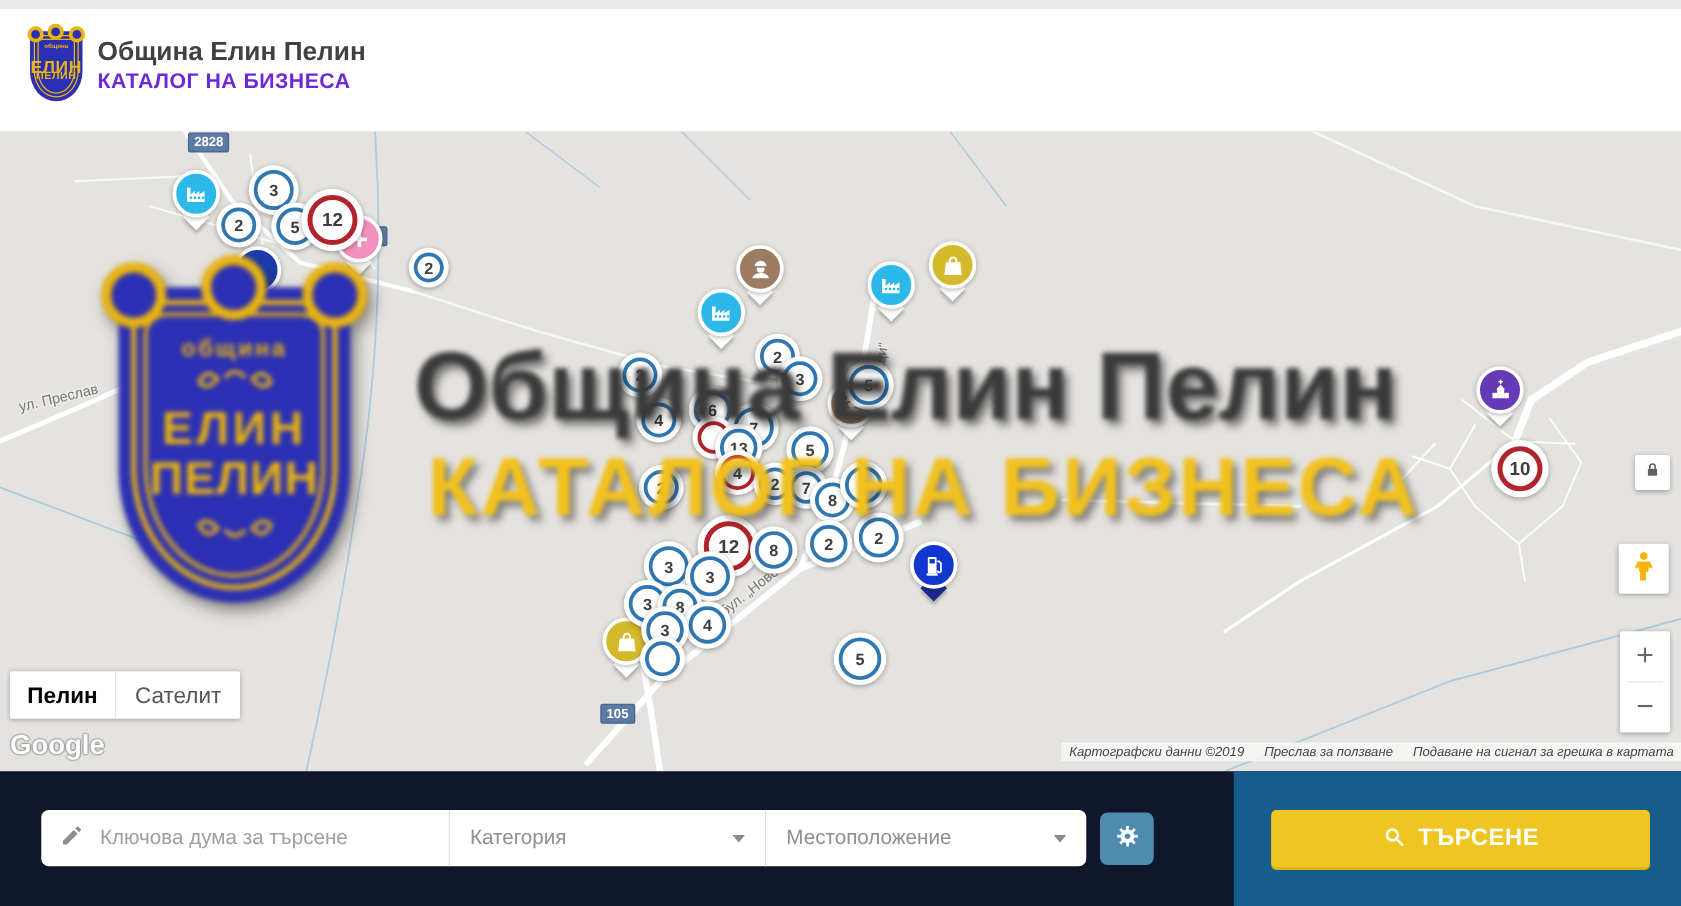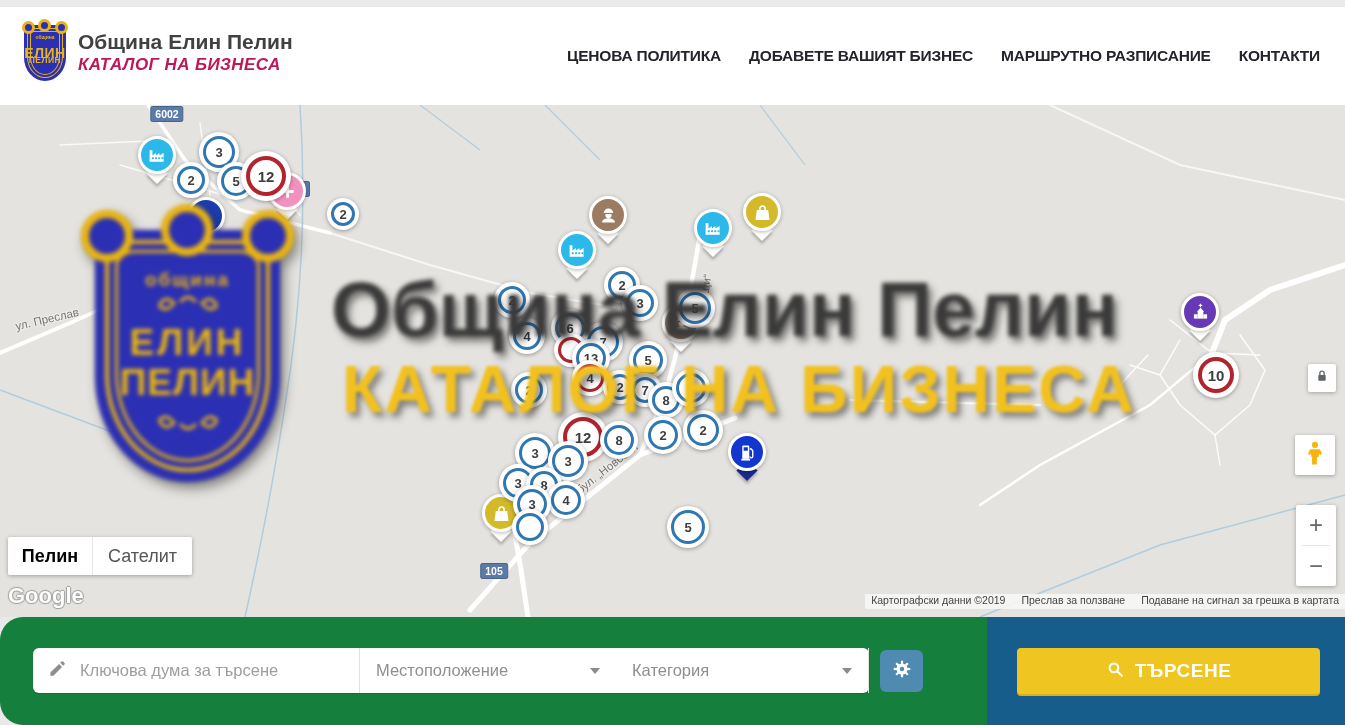--- a/index.html
+++ b/index.html
@@ -5,21 +5,21 @@
   html,body{margin:0;padding:0;}
   body{font-family:"Liberation Sans",sans-serif;background:#e9e9e9;}
   .page{position:relative;width:1345px;height:725px;overflow:hidden;background:#e9e9e9;}
 
   
   .topstrip{position:absolute;left:0;top:0;width:100%;height:7px;background:#eaeaea;}
   .header{position:absolute;left:0;top:7px;width:100%;height:98px;background:#fff;border-bottom:1px solid #e3e3e3;box-shadow:0 1px 3px rgba(0,0,0,.06);}
   .logo{position:absolute;left:22px;top:14px;display:flex;align-items:center;cursor:pointer;}
   .logo-text{margin-left:10px;}
   .site-title{font-size:21px;font-weight:bold;color:#414141;line-height:24px;}
-  .site-subtitle{font-size:17px;font-weight:bold;color:#be185d;letter-spacing:.4px;line-height:21px;font-style:italic;}
+  .site-subtitle{font-size:17px;font-weight:bold;color:#6d28d9;letter-spacing:.4px;line-height:21px;}
   .nav{position:absolute;right:25px;top:0;height:98px;display:flex;align-items:center;gap:28px;}
   .nav-item{font-size:15.5px;font-weight:bold;color:#23232b;letter-spacing:-.2px;cursor:pointer;white-space:nowrap;}
 
   
   .crest{position:relative;}
   .crest .shield{position:absolute;background:#2b2fb3;border-radius:14% 14% 50% 50% / 8% 8% 42% 42%;}
   .crest .shield:before,.crest .shield:after{content:'';position:absolute;border:2px solid #e8b412;border-radius:inherit;}
   .crest .scroll{position:absolute;border-radius:50%;background:#2b2fb3;border:3px solid #e8b412;box-sizing:border-box;}
   .crest .ctext{position:absolute;width:100%;text-align:center;color:#e8b412;font-weight:bold;}
 
@@ -70,36 +70,36 @@
   .wm-subtitle{position:absolute;left:342px;top:246px;font-size:66px;font-weight:bold;color:#f2c11d;letter-spacing:2px;
     white-space:nowrap;filter:blur(1.6px);text-shadow:4px 5px 6px rgba(35,35,35,.55);}
 
   
   .maptype{position:absolute;left:8px;top:432px;display:flex;box-shadow:0 1px 4px rgba(0,0,0,.3);border-radius:2px;overflow:hidden;}
   .maptype-btn{height:38px;display:flex;align-items:center;justify-content:center;background:#fff;font-size:18px;cursor:pointer;}
   .maptype-btn.active{font-weight:bold;color:#000;width:84px;}
   .maptype-btn.inactive{color:#565656;width:99px;border-left:1px solid #e6e6e6;}
   .google-logo{position:absolute;left:8px;top:478px;font-size:22px;font-weight:bold;color:#fff;opacity:.95;cursor:pointer;
     text-shadow:1px 0 1px #9c9c9c,-1px 0 1px #9c9c9c,0 1px 1px #9c9c9c,0 -1px 1px #9c9c9c;}
-  .attribution{position:absolute;right:0;top:489px;height:15px;display:flex;gap:16px;
-    background:rgba(248,248,248,.85);padding:0 6px;font-size:10.5px;color:#444;}
+  .attribution{position:absolute;right:0;top:489px;height:15px;display:flex;align-items:center;gap:16px;
+    background:rgba(248,248,248,.85);padding:0 6px;font-size:10.5px;color:#444;font-style:italic;}
   .attribution .link{cursor:pointer;}
   .ctrl-btn{position:absolute;background:#fff;box-shadow:0 1px 4px rgba(0,0,0,.3);border-radius:2px;cursor:pointer;
     display:flex;align-items:center;justify-content:center;}
   .lock-btn{left:1308px;top:259px;width:28px;height:28px;}
   .lock-btn svg{width:16px;height:16px;}
   .pegman-btn{left:1295px;top:330px;width:40px;height:40px;}
   .pegman-btn svg{width:26px;height:26px;}
   .zoomctrl{position:absolute;left:1296px;top:400px;width:40px;height:81px;background:#fff;border-radius:2px;
     box-shadow:0 1px 4px rgba(0,0,0,.3);display:flex;flex-direction:column;}
   .zoom-btn{flex:1;display:flex;align-items:center;justify-content:center;font-size:24px;color:#666;cursor:pointer;}
   .zoom-divider{height:1px;background:#e6e6e6;margin:0 6px;}
 
   
-  .searchbar{position:absolute;left:0;top:617px;width:1345px;height:108px;background:#15803d;border-radius:23px;}
+  .searchbar{position:absolute;left:0;top:617px;width:1345px;height:108px;background:#0f172a;}
   .searchbar-right{position:absolute;right:0;top:0;width:358px;height:108px;background:#175d8c;}
   .field-group{position:absolute;left:33px;top:31px;width:836px;height:45px;background:#fff;border-radius:6px;
     display:flex;align-items:stretch;box-shadow:0 1px 2px rgba(0,0,0,.15);}
   .fg-section{display:flex;align-items:center;position:relative;}
   .fg-keyword{width:327px;border-right:1px solid #e0e0e0;padding-left:15px;box-sizing:border-box;}
   .fg-keyword svg{width:19px;height:19px;flex:none;}
   .fg-keyword input{border:none;outline:none;background:transparent;font-family:"Liberation Sans",sans-serif;
     font-size:16.5px;color:#444;margin-left:11px;width:270px;}
   .fg-keyword input::placeholder{color:#9e9e9e;}
   .fg-select{padding:0 16px;box-sizing:border-box;font-size:16.5px;color:#8f8f8f;cursor:pointer;justify-content:space-between;}
@@ -130,26 +130,20 @@
           <div class="scroll s3"></div>
         <div class="ctext t1">община</div>
         <div class="ctext t2">ЕЛИН</div>
         <div class="ctext t3">ПЕЛИН</div>
       </div>
       <div class="logo-text">
         <div class="site-title">Община Елин Пелин</div>
         <div class="site-subtitle">КАТАЛОГ НА БИЗНЕСА</div>
       </div>
     </div>
-    <div class="nav">
-      <div class="nav-item">ЦЕНОВА ПОЛИТИКА</div>
-      <div class="nav-item">ДОБАВЕТЕ ВАШИЯТ БИЗНЕС</div>
-      <div class="nav-item">МАРШРУТНО РАЗПИСАНИЕ</div>
-      <div class="nav-item">КОНТАКТИ</div>
-    </div>
   </div>
 
   <div class="map">
     <svg class="roads" width="1345" height="512" viewBox="0 0 1345 512">
       <g stroke="#ffffff" fill="none" stroke-linecap="round">
         <path d="M0 248 L70 218 L150 182 L235 158" stroke-width="4"></path>
         <path d="M148 0 L185 55 L240 105 L330 128" stroke-width="3.5"></path>
         <path d="M60 40 L170 35 M200 18 L210 90 M120 60 L230 92 M255 60 L300 110" stroke-width="1.5" opacity=".8"></path>
         <path d="M330 128 L430 160 L530 188 L615 202" stroke-width="2" opacity=".7"></path>
         <path d="M700 128 Q688 210 665 290 L640 350" stroke-width="4.5"></path>
@@ -166,21 +160,21 @@
         <path d="M0 285 L120 330 L200 372"></path>
         <path d="M980 512 L1160 440 L1345 390"></path>
         <path d="M420 0 L480 45 M545 0 L600 55 M760 0 L805 60" stroke-width="1.2"></path>
       </g>
     </svg>
 
     <div id="labels-layer">
         <div class="street-label" style="left: 47px; top: 214px; transform: translate(-50%, -50%) rotate(-13deg);">ул. Преслав</div>
         <div class="street-label" style="left: 607px; top: 363px; transform: translate(-50%, -50%) rotate(-38deg);">бул. „Новосел</div>
         <div class="street-label" style="left: 706px; top: 179px; transform: translate(-50%, -50%) rotate(-80deg);">щи“</div>
-        <div class="road-badge" style="left: 167px; top: 1px; transform: translateX(-50%);">6002</div>
+        <div class="road-badge" style="left: 167px; top: 1px; transform: translateX(-50%);">2828</div>
         <div class="road-badge" style="left: 494px; top: 458px; transform: translateX(-50%);">105</div>
         <div class="road-badge" style="width: 8px; height: 12px; left: 301px; top: 76px; transform: translateX(-50%);"></div>
       </div>
     <div id="markers-layer">
         <div class="pin" style="left: 138px; top: 31px; width: 38px; height: 38px;">
           <div class="pin-tail"></div>
           <div class="pin-circle" style="background: rgb(44, 185, 234); color: rgb(44, 185, 234);">
             <span style="width: 21px; height: 21px; display: flex;">
               <svg viewBox="0 0 24 24">
                 <path d="M3 19 V6 h3.2 v6 l4-3 v3 l4-3 v3 l4.8-3 v10 z" fill="#fff"></path>
@@ -506,26 +500,26 @@
   <div class="searchbar">
     <div class="searchbar-right"></div>
     <div class="field-group">
       <div class="fg-section fg-keyword">
         <span><svg viewBox="0 0 24 24" fill="#8e8e8e">
               <path d="M3 17.2 V21 h3.8 L17.8 10 14 6.2 z"></path>
               <path d="M15.4 4.8 l3.8 3.8 1.6-1.6 a1.3 1.3 0 0 0 0-1.9 l-1.9-1.9 a1.3 1.3 0 0 0 -1.9 0 z"></path>
             </svg></span>
         <input type="text" placeholder="Ключова дума за търсене" style="">
       </div>
+      <div class="fg-section fg-select fg-category">
+        <span>Категория</span>
+        <span class="arrow-down"></span>
+      </div>
       <div class="fg-section fg-select fg-location">
         <span>Местоположение</span>
-        <span class="arrow-down"></span>
-      </div>
-      <div class="fg-section fg-select fg-category">
-        <span>Категория</span>
         <span class="arrow-down"></span>
       </div>
     </div>
     <div class="gear-btn">
       <span><svg viewBox="0 0 24 24">
             <g fill="#fff">
               <rect x="10.8" y="3" width="2.4" height="4"></rect>
               <rect x="10.8" y="17" width="2.4" height="4"></rect>
               <rect x="3" y="10.8" width="4" height="2.4"></rect>
               <rect x="17" y="10.8" width="4" height="2.4"></rect>

